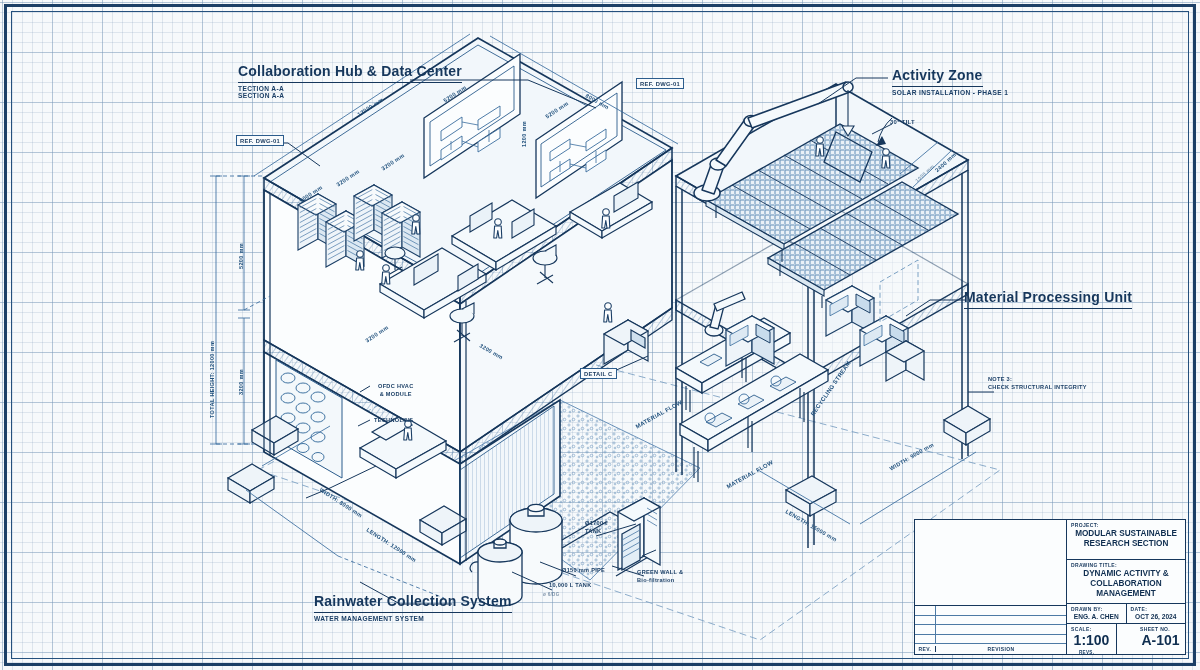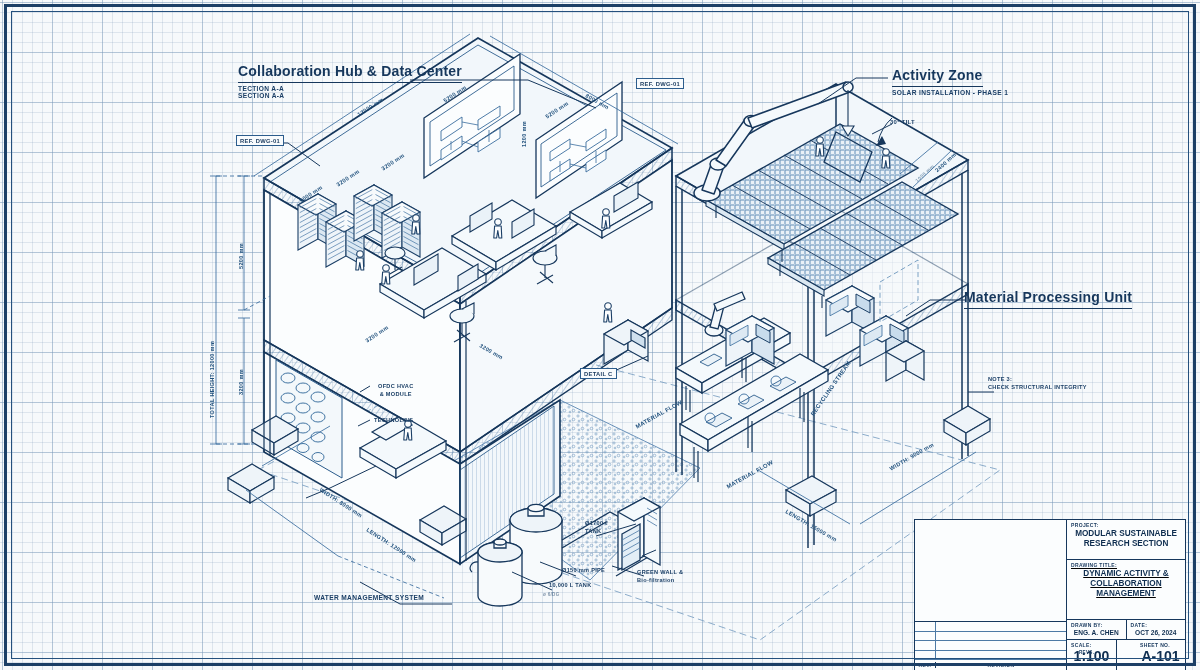--- a/index.html
+++ b/index.html
@@ -41,21 +41,21 @@
   .note{position:absolute;color:#1b3f66;font-size:5.6px;font-weight:bold;
      letter-spacing:.3px;white-space:nowrap;line-height:1.5;}
   .dimtxt{position:absolute;color:#23537f;font-size:5.6px;font-weight:bold;
      letter-spacing:.3px;white-space:nowrap;transform-origin:0 50%;}
   .tag{position:absolute;color:#16375c;font-size:5.8px;font-weight:bold;
      border:1px solid #2b5c8c;background:#f8fbfd;padding:1.5px 3px;letter-spacing:.3px;
      white-space:nowrap;}
   .faint{opacity:.55;}
 
   
-  #titleblock{position:absolute;left:914px;top:519px;width:272px;height:152px;
+  #titleblock{position:absolute;left:914px;top:519px;width:272px;height:136px;
      background:#fbfdfe;border:1.6px solid #16375c;box-sizing:border-box;
      display:flex;}
   #tb-left{width:152px;border-right:1.3px solid #16375c;box-sizing:border-box;
      display:flex;flex-direction:column;}
   #tb-blank{flex:1;border-bottom:1.1px solid #16375c;}
   .revrow{height:8.5px;border-bottom:.8px solid #4d7aa5;display:flex;}
   .revrow > div:first-child{width:20px;border-right:.8px solid #4d7aa5;}
   .revrow > div:last-child{flex:1;}
   #revhdr{height:10px;display:flex;align-items:center;
      font-size:5px;font-weight:bold;color:#16375c;letter-spacing:.4px;}
@@ -501,20 +501,21 @@
     <span class="ttl">Activity Zone</span>
     <span class="sub">SOLAR INSTALLATION - PHASE 1</span>
   </div>
 
   <div class="callout" style="left:964px;top:288px;">
     <span class="ttl">Material Processing Unit</span>
   </div>
 
 
   <div class="callout" style="left:314px;top:592px;">
+    <span class="ttl">Rainwater Collection System</span>
     <span class="sub">WATER MANAGEMENT SYSTEM</span>
   </div>
 
   <div class="tag" style="left:636px;top:78px;">REF. DWG-01</div>
   <div class="tag" style="left:236px;top:135px;">REF. DWG-01</div>
   <div class="tag" style="left:580px;top:368px;">DETAIL C</div>
 
   <div class="note" style="left:988px;top:375px;">
     <span>NOTE 3:</span><br>
     <span>CHECK STRUCTURAL INTEGRITY</span>
@@ -595,21 +596,21 @@
         <div class="c2">REVISION</div>
       </div>
     </div>
 
     <div id="tb-right">
       <div class="tbcell" style="flex:0 0 40px;">
         <span class="tblab">PROJECT:</span>
         <span class="tbval">MODULAR SUSTAINABLE</span>
         <span class="tbval">RESEARCH SECTION</span>
       </div>
-      <div class="tbcell" style="flex:1;text-decoration:underline;">
+      <div class="tbcell" style="flex:1;">
         <span class="tblab">DRAWING TITLE:</span>
         <span class="tbval">DYNAMIC ACTIVITY &amp;</span>
         <span class="tbval">COLLABORATION</span>
         <span class="tbval">MANAGEMENT</span>
       </div>
       <div id="tb-split">
         <div>
           <span class="tblab">DRAWN BY:</span>
           <span class="smallval">ENG. A. CHEN</span>
         </div>

